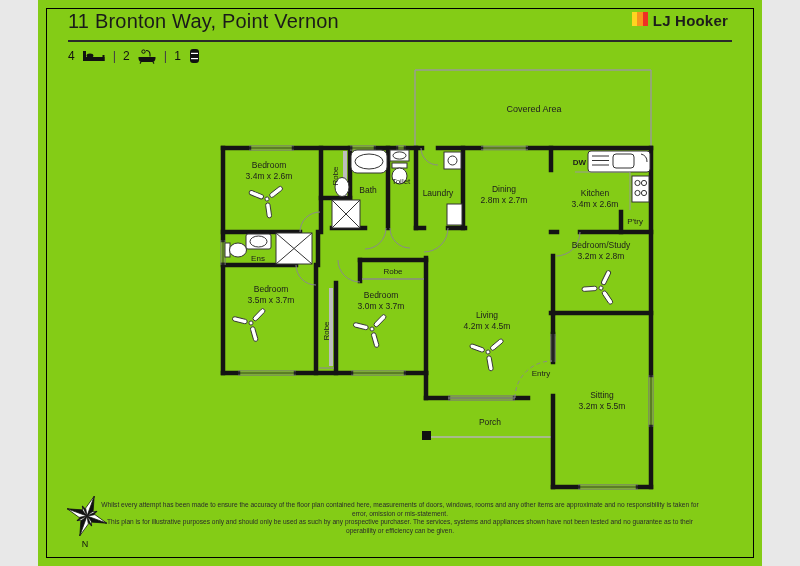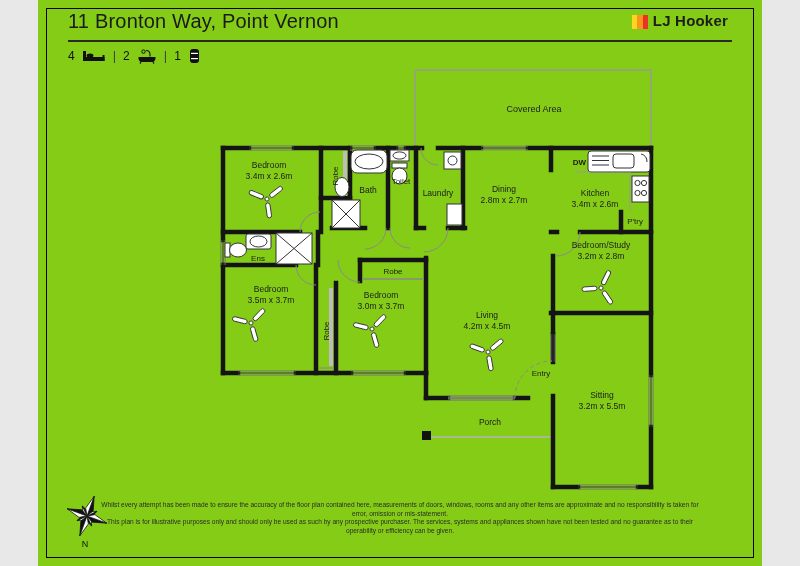--- a/index.html
+++ b/index.html
@@ -3,21 +3,21 @@
 <meta charset="utf-8">
 <style>
   html,body{margin:0;padding:0;background:#e8e8e8;}
   .page{
     position:relative;width:724px;height:566px;background:#84cc16;
     font-family:"Liberation Sans", sans-serif;color:#111;overflow:hidden;
     margin:0 auto;
   }
   .frame{position:absolute;left:8px;top:8px;right:8px;bottom:8px;border:1.5px solid #000;pointer-events:none;}
   .title{position:absolute;left:30px;top:10px;font-size:20px;color:#1a1a1a;letter-spacing:.2px;}
-  .logo{position:absolute;right:34px;top:12px;display:flex;align-items:flex-end;gap:5px;}
+  .logo{position:absolute;right:34px;top:12px;display:flex;align-items:flex-start;gap:5px;}
   .logo-mark{display:flex;width:16px;height:14px;}
   .logo-mark span{flex:1;height:100%;}
   .logo-text{font-size:15px;font-weight:bold;color:#1d1d1b;letter-spacing:.2px;}
   .rule{position:absolute;left:30px;right:30px;top:40px;height:1.5px;background:#2a2a2a;}
   .summary{position:absolute;left:30px;top:46px;height:20px;display:flex;align-items:center;gap:7px;font-size:12px;color:#111;}
   .summary .sep{color:#444;font-size:13px;transform:translateY(-1px);}
   .plan-svg{position:absolute;left:0;top:0;width:800px;height:566px;}
   .disclaimer{
     position:absolute;left:55px;right:55px;top:501px;text-align:center;
     font-size:6.6px;line-height:1.3;color:#2b2b2b;

